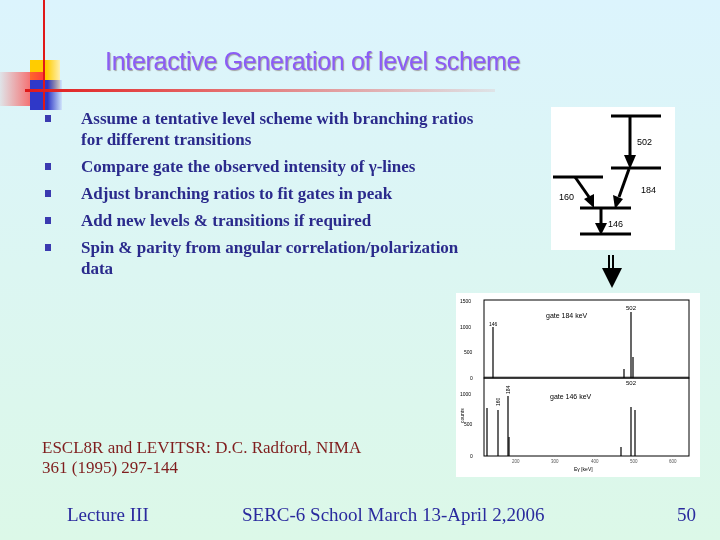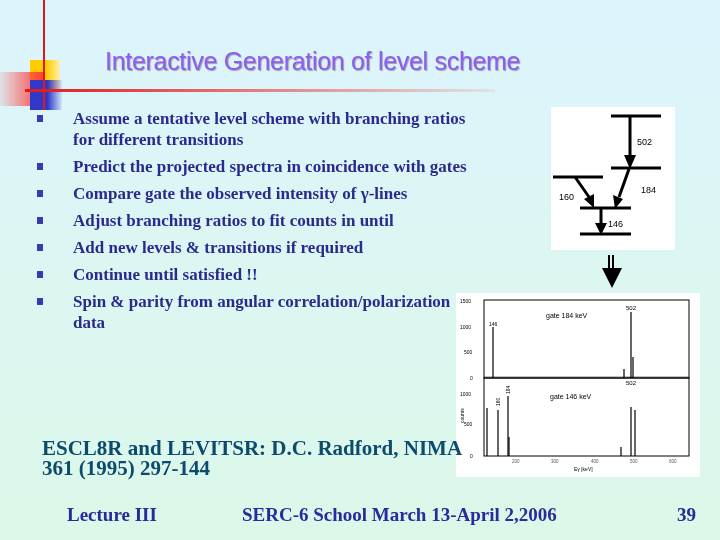--- a/index.html
+++ b/index.html
@@ -14,56 +14,56 @@
   .deco-pink { left: 0; top: 72px; width: 45px; height: 34px; background: linear-gradient(to right, rgba(255,80,80,0.1), #ff3b3b); }
   .deco-blue { left: 30px; top: 80px; width: 32px; height: 30px; background: linear-gradient(to right, #2f38c8 55%, rgba(180,190,255,0.3) 100%); }
   .deco-vline { left: 43px; top: 0; width: 2px; height: 110px; background: #e01818; }
   .deco-hline { left: 25px; top: 89px; width: 470px; height: 3px; background: linear-gradient(to right, #e01818 0%, #e56a6a 40%, rgba(230,160,160,0.2) 100%); }
 
   .title {
     position: absolute; left: 105px; top: 47px; width: 600px;
     font-family: "Liberation Sans", sans-serif; font-size: 25px; color: #8b5cf6;
     text-shadow: 1px 1px 1px #a0a0a0; letter-spacing: -0.3px;
   }
-  .bullets { position: absolute; left: 34px; top: 108px; width: 450px; list-style: none; }
+  .bullets { position: absolute; left: 42px; top: 108px; width: 450px; list-style: none; }
   .bullets li {
     position: relative; padding-left: 39px; color: #2a2a8c; font-weight: bold;
     font-size: 17px; line-height: 21px; margin-bottom: 6px;
   }
   .bullet-mark {
     position: absolute; left: 3px; top: 7px; width: 6px; height: 7px; background: #3a3ab0;
   }
   .level-box { position: absolute; left: 551px; top: 107px; width: 124px; height: 143px; background: #ffffff; }
   .down-arrow { position: absolute; left: 600px; top: 255px; width: 24px; height: 34px; }
   .spectrum { position: absolute; left: 456px; top: 293px; width: 244px; height: 184px; background: #ffffff; }
-  .ref { position: absolute; left: 42px; top: 438px; font-size: 21px; font-weight: bold; color: #0c4a6e; line-height: 20px; }
-  .footer { position: absolute; top: 504px; font-size: 19px; color: #2a2a9e; font-weight: bold; }
+  .ref { position: absolute; left: 42px; top: 438px; font-size: 17px; font-weight: normal; color: #7f1d1d; line-height: 20px; }
+  .footer { position: absolute; top: 504px; font-size: 19px; color: #2a2a9e; font-weight: normal; }
   .footer-left { left: 67px; }
   .footer-center { left: 242px; }
   .footer-right { left: 677px; }
   svg text { font-family: "Liberation Sans", sans-serif; }
 </style>
 </head>
 <body>
 
 <div class="deco deco-yellow"></div>
 <div class="deco deco-pink"></div>
 <div class="deco deco-blue"></div>
 <div class="deco deco-vline"></div>
 <div class="deco deco-hline"></div>
 
 <div class="title">Interactive Generation of level scheme</div>
 
 <ul class="bullets">
   <li><span class="bullet-mark"></span><span>Assume a tentative level scheme with branching ratios for different transitions</span></li>
-  <li><span class="bullet-mark"></span><span>Predict the projected spectra in coincidence with  gates</span></li>
+  <li><span class="bullet-mark"></span></li>
   <li><span class="bullet-mark"></span><span>Compare gate the observed intensity of γ-lines</span></li>
-  <li><span class="bullet-mark"></span><span>Adjust branching ratios to fit counts in until</span></li>
+  <li><span class="bullet-mark"></span><span>Adjust branching ratios to fit gates in peak</span></li>
   <li><span class="bullet-mark"></span><span>Add new levels &amp; transitions if required</span></li>
-  <li><span class="bullet-mark"></span><span>Continue until satisfied !!</span></li>
+  <li><span class="bullet-mark"></span></li>
   <li><span class="bullet-mark"></span><span>Spin &amp; parity from angular correlation/polarization data</span></li>
 </ul>
 
 <div class="level-box">
   <svg width="124" height="143" viewBox="0 0 124 143">
     <g stroke="#000" stroke-width="3">
       <line x1="60" y1="9" x2="110" y2="9"></line>
       <line x1="60" y1="61" x2="110" y2="61"></line>
       <line x1="2" y1="70" x2="52" y2="70"></line>
       <line x1="29" y1="101" x2="80" y2="101"></line>
@@ -150,13 +150,13 @@
   </svg>
 </div>
 
 <div class="ref">
   <div>ESCL8R and LEVITSR: D.C. Radford, NIMA</div>
   <div>361 (1995) 297-144</div>
 </div>
 
 <div class="footer footer-left">Lecture III</div>
 <div class="footer footer-center">SERC-6 School March 13-April 2,2006</div>
-<div class="footer footer-right">39</div>
+<div class="footer footer-right">50</div>
 
 </body></html>

